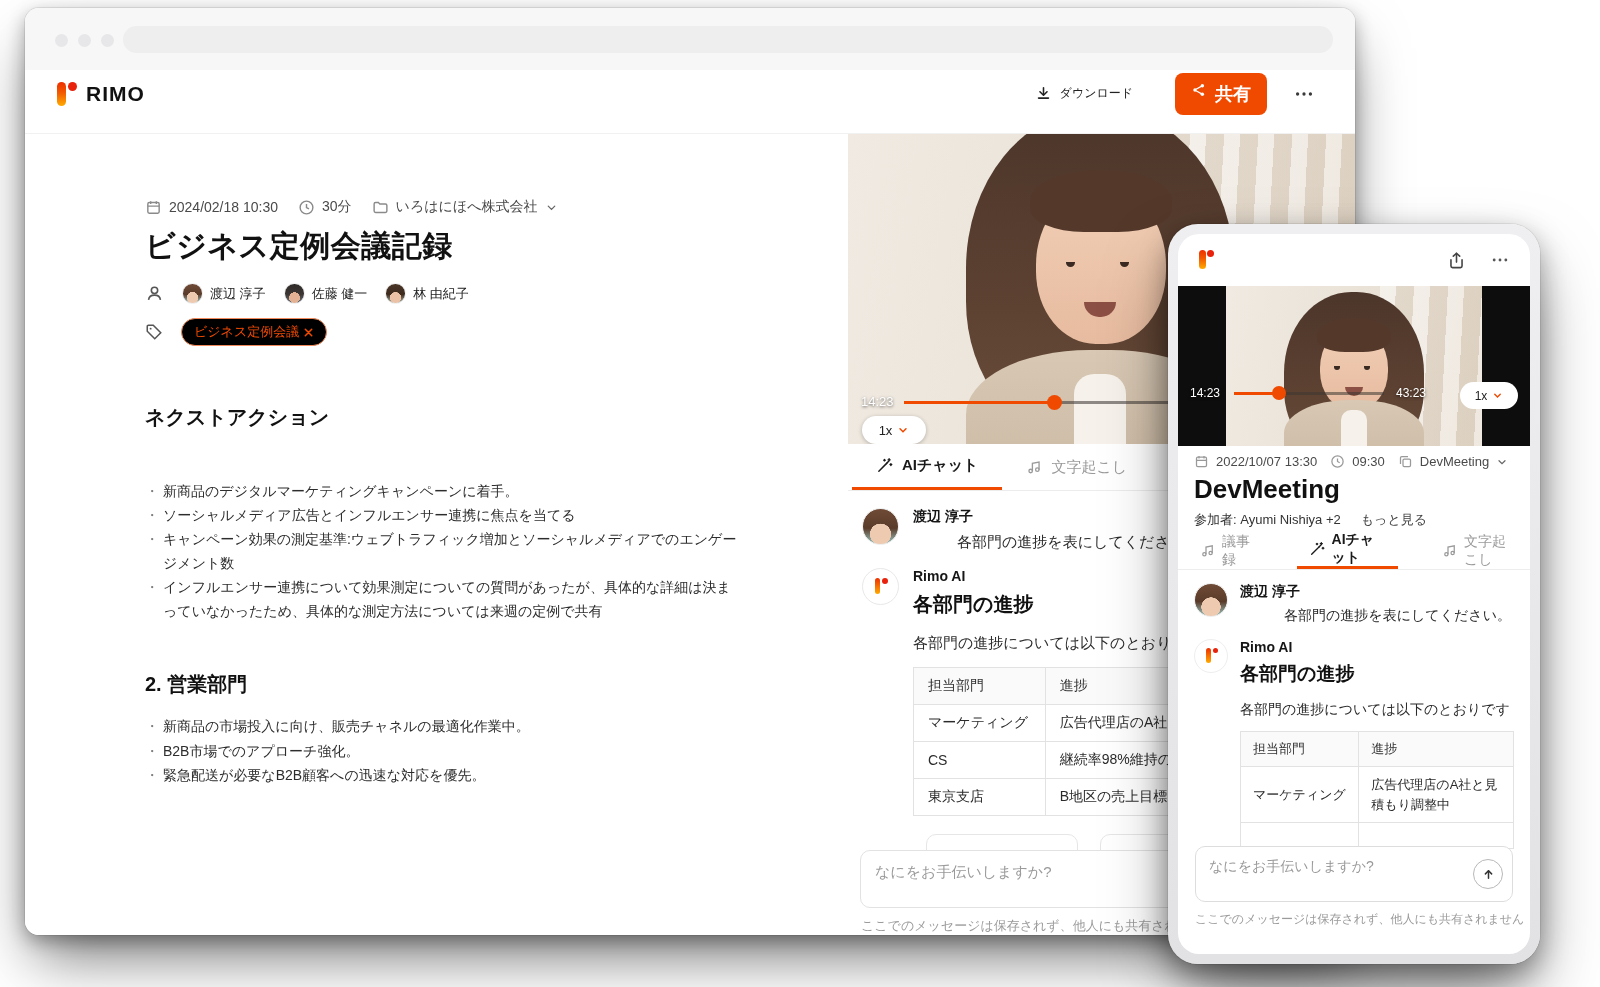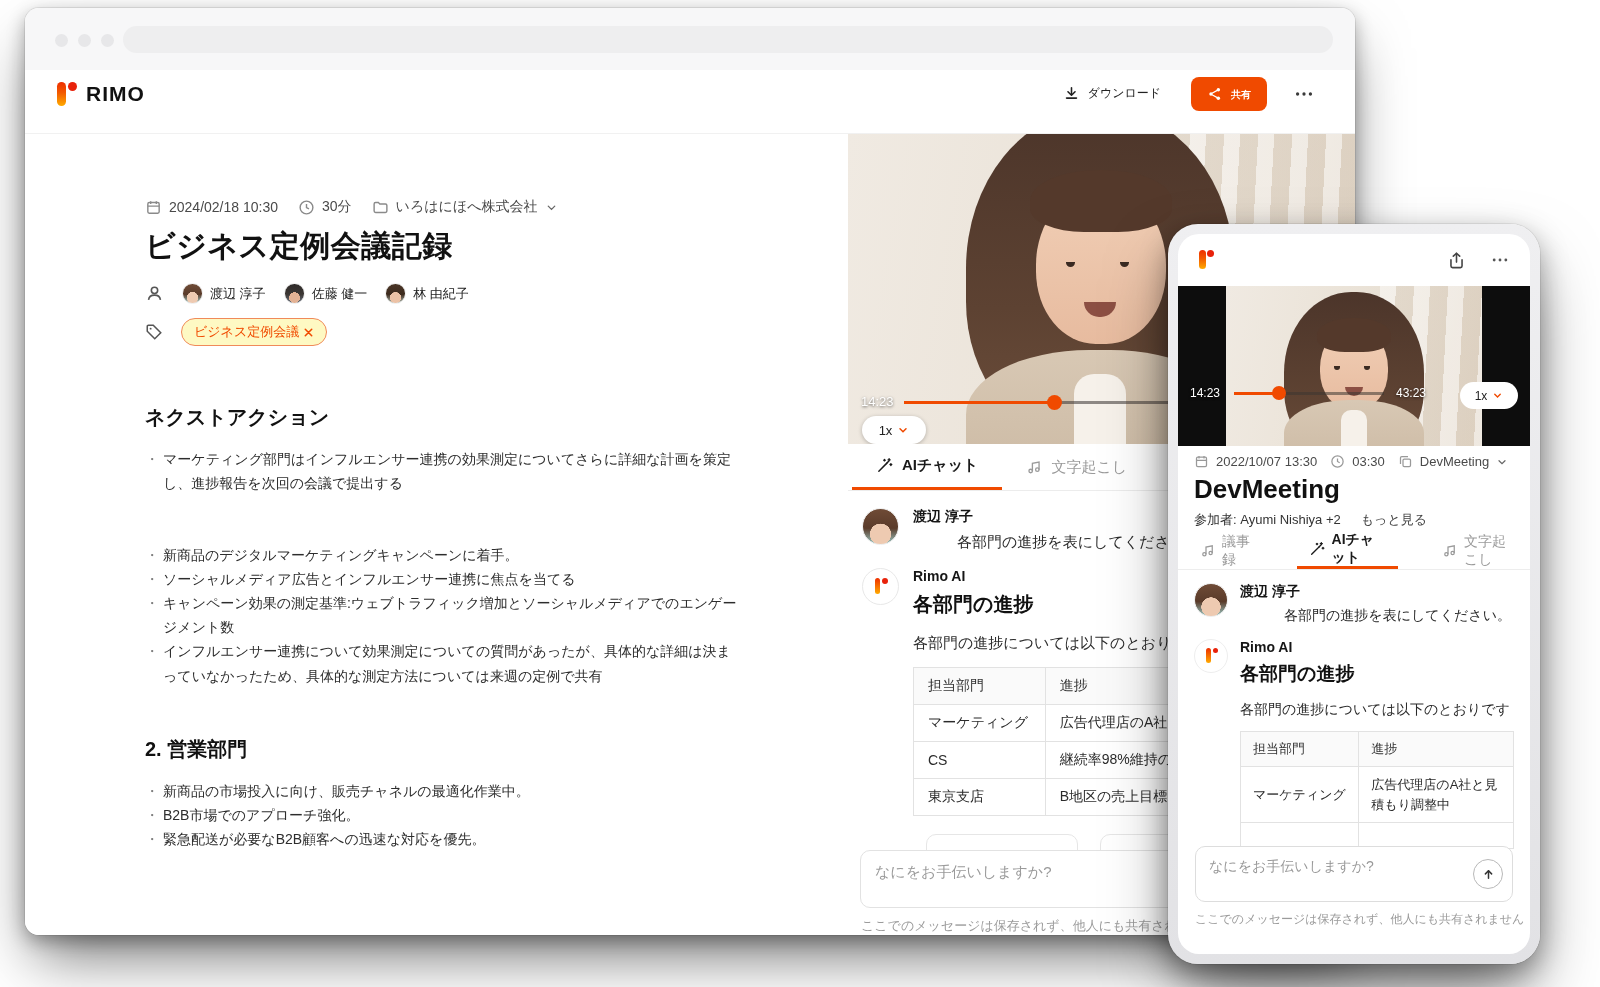--- a/index.html
+++ b/index.html
@@ -17,22 +17,22 @@
   .appbar { position:absolute; left:0; top:62px; right:0; height:64px; background:#fff; border-bottom:1px solid #f1f1f1;
             display:flex; align-items:center; padding:0 40px 16px 30px; }
   .logo { display:flex; align-items:center; gap:9px; }
   .rmark { position:relative; width:22px; height:28px; }
   .rmark .bar { position:absolute; left:2px; top:2px; width:9px; height:24px; border-radius:5px;
                 background:linear-gradient(180deg,#ee2e00 0%,#f25a00 45%,#ffab00 100%); }
   .rmark .dotr { position:absolute; left:13px; top:2px; width:9px; height:9px; border-radius:50%; background:#e8220b; }
   .brandname { font-size:21px; font-weight:800; letter-spacing:1px; color:#111; }
   .appbar .spacer { flex:1; }
   .dl { display:flex; align-items:center; gap:8px; font-size:12px; color:#222; cursor:pointer; }
-  .sharebtn { margin-left:30px; display:flex; align-items:flex-end; gap:8px; background:#f04a00; color:#fff;
-              font-size:10px; font-weight:600; border:none; border-radius:8px; padding:9px 16px; cursor:pointer; }
+  .sharebtn { margin-left:42px; display:flex; align-items:flex-start; gap:8px; background:#f04a00; color:#fff;
+              font-size:18px; font-weight:600; border:none; border-radius:8px; padding:9px 16px; cursor:pointer; }
   .morebtn { margin-left:26px; color:#3a3a3a; display:flex; align-items:center; cursor:pointer; }
 
   .main { position:absolute; left:0; top:126px; right:0; bottom:0; }
 
   
   .docwrap { position:absolute; left:0; top:0; width:823px; height:100%; overflow:hidden; background:#fff; }
   .doc { margin:64px 0 0 120px; width:600px; }
   .metarow { display:flex; align-items:center; gap:20px; color:#4a4a4a; font-size:14px; }
   .metaitem { display:flex; align-items:center; gap:7px; }
   .metaitem svg { color:#8a8a8a; }
@@ -42,21 +42,21 @@
   .pair { display:flex; align-items:center; gap:7px; font-size:13px; color:#222; }
   .av20 { width:21px; height:21px; border-radius:50%; border:1px solid #eee; }
   .av-f1 { background:radial-gradient(circle at 50% 72%, #eecab1 0 34%, transparent 35%),
            linear-gradient(180deg,#6f4b36 0%,#5a3b2a 55%,#9cc8c4 100%); }
   .av-m1 { background:radial-gradient(circle at 50% 72%, #e3b294 0 32%, transparent 33%),
            linear-gradient(180deg,#2e2a28 0%,#3c3734 55%,#68707c 100%); }
   .av-f2 { background:radial-gradient(circle at 50% 72%, #ecc2a6 0 33%, transparent 34%),
            linear-gradient(180deg,#4a3526 0%,#3d2b1e 55%,#aeb8ac 100%); }
   .tagrow { margin-top:14px; display:flex; align-items:center; gap:18px; }
   .tagrow .ticon { color:#555; display:flex; }
-  .tagpill { display:flex; align-items:center; gap:4px; border:1px solid #f08a5a; background:#fef9c3;
+  .tagpill { display:flex; align-items:center; gap:4px; border:1px solid #f08a5a; background:#000000;
              color:#f04a00; font-size:13px; border-radius:15px; padding:4px 12px; cursor:pointer; }
   .section { margin-top:48px; }
   .section.first { margin-top:58px; }
   .sechead { font-size:20px; font-weight:800; color:#111; margin-bottom:16px; }
   .bullets { list-style:none; }
   .bullets li { position:relative; padding-left:18px; font-size:14px; line-height:1.72; color:#2d2d2d; }
   .bullets li::before { content:"・"; position:absolute; left:0; color:#777; }
 
   
   .panel { position:absolute; left:823px; top:0; right:0; bottom:0; background:#fff; }
@@ -288,21 +288,20 @@
                   <svg width="11" height="11" viewBox="0 0 24 24" fill="none" stroke="#f04a00" stroke-width="3.4" stroke-linecap="round">
                     <path d="M5 5l14 14M19 5L5 19"></path>
                   </svg>
                 </span>
             </div>
           </div>
 
           <div class="section first">
             <h2 class="sechead">ネクストアクション</h2>
             <ul class="bullets">
-              <li>マーケティング部門はインフルエンサー連携の効果測定についてさらに詳細な計画を策定し、進捗報告を次回の会議で提出する</li>
             </ul>
           </div>
 
           <div class="section">
             <ul class="bullets">
               <li>新商品のデジタルマーケティングキャンペーンに着手。</li>
               <li>ソーシャルメディア広告とインフルエンサー連携に焦点を当てる</li>
               <li>キャンペーン効果の測定基準:ウェブトラフィック増加とソーシャルメディアでのエンゲージメント数</li>
               <li>インフルエンサー連携について効果測定についての質問があったが、具体的な詳細は決まっていなかったため、具体的な測定方法については来週の定例で共有</li>
             </ul>
@@ -489,21 +488,21 @@
             </span>
           <span>2022/10/07 13:30</span>
         </div>
         <div class="metaitem">
           <span>
               <svg width="15" height="15" viewBox="0 0 24 24" fill="none" stroke="#999" stroke-width="2">
                 <circle cx="12" cy="12" r="9"></circle>
                 <path d="M12 7v5l3.5 2"></path>
               </svg>
             </span>
-          <span>03:30</span>
+          <span>09:30</span>
         </div>
         <div class="metaitem">
           <span>
               <svg width="15" height="15" viewBox="0 0 24 24" fill="none" stroke="#999" stroke-width="2">
                 <rect x="8" y="8" width="12" height="12" rx="2"></rect>
                 <path d="M16 4H6a2 2 0 0 0-2 2v10"></path>
               </svg>
             </span>
           <span>DevMeeting</span>
           <span>

